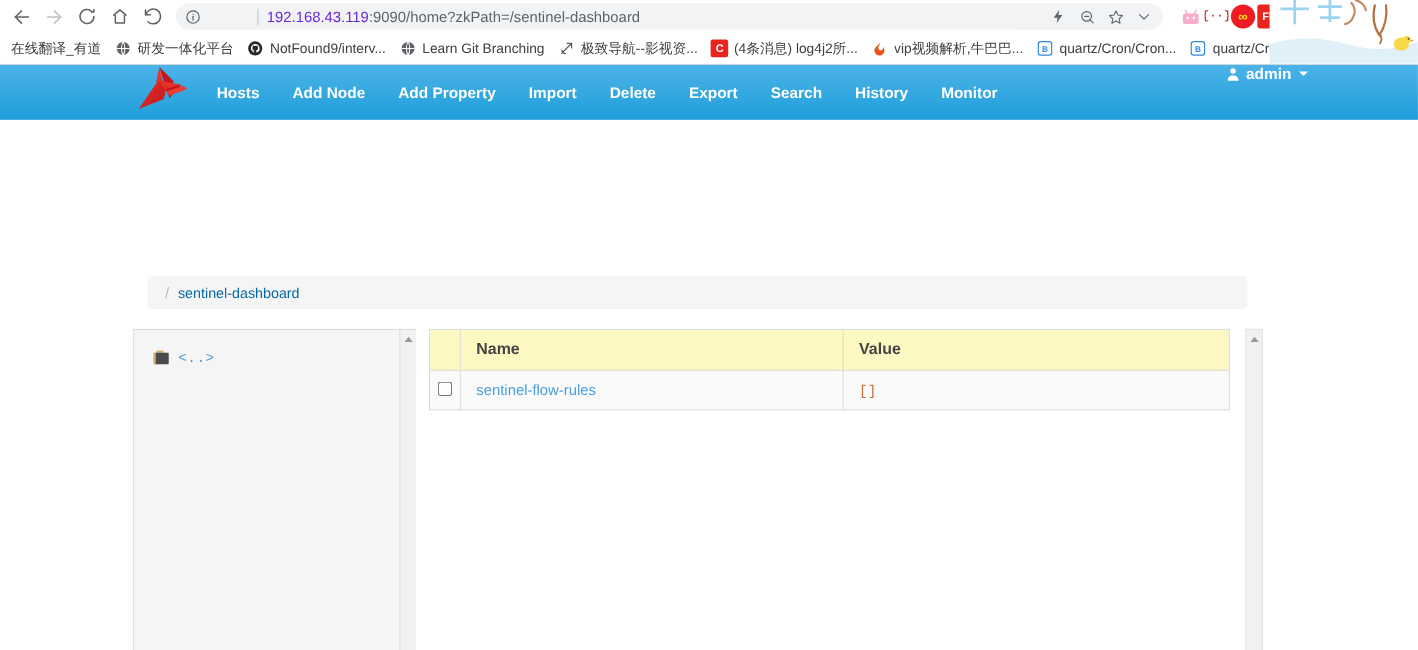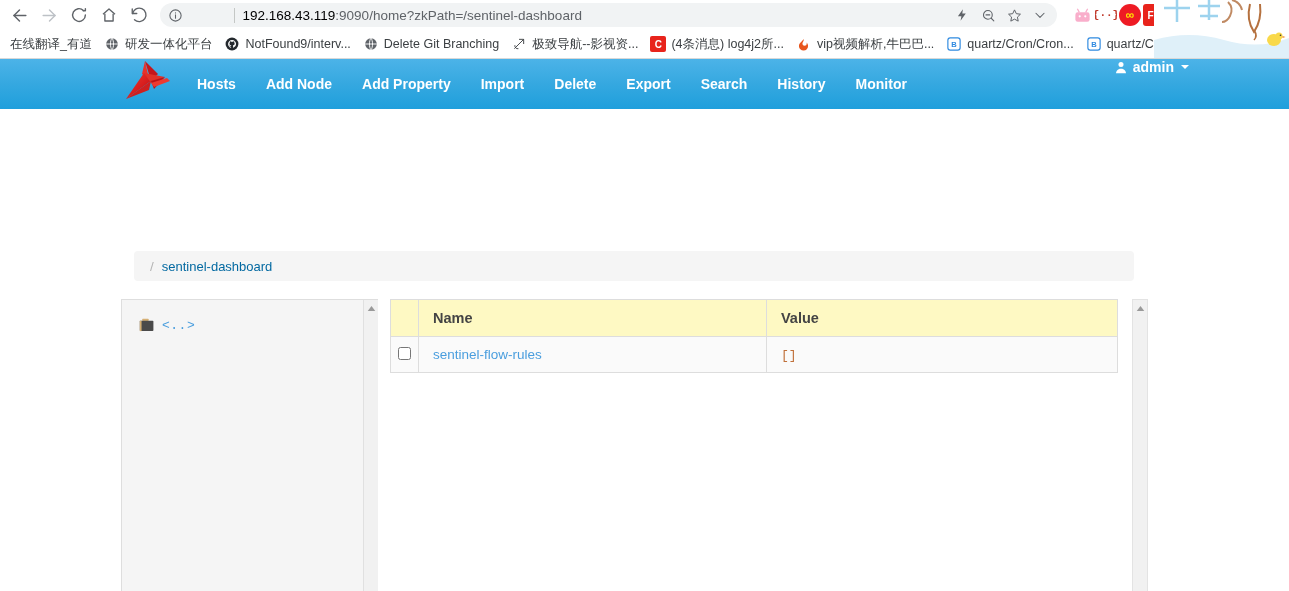--- a/index.html
+++ b/index.html
@@ -58,21 +58,21 @@
     width: 1px; height: 15px; background: #c4c7c5;
     margin: 0 8px; flex: 0 0 auto;
   }
   #omnibox-url {
     font-size: 13.5px;
     white-space: nowrap;
     overflow: hidden;
     flex: 1 1 auto;
     min-width: 0;
   }
-  #omnibox-url .u-host { color: #000000; text-align: right; }
+  #omnibox-url .u-host { color: #6d28d9; text-align: right; }
   #omnibox-url .u-rest { color: #5f6368; }
 
   .omni-action {
     width: 26px; height: 26px;
     display: flex; align-items: center; justify-content: center;
     color: #5f6368; flex: 0 0 auto;
   }
 
   #ext-strip {
     display: flex; align-items: center; gap: 2px;
@@ -441,21 +441,21 @@
       <span class="bm-label">NotFound9/interv...</span>
     </div>
 
     <div class="bookmark">
       <span class="bm-ico">
         <svg width="14" height="14" viewBox="0 0 24 24">
             <circle cx="12" cy="12" r="10" fill="#5f6368"></circle>
             <path d="M2 12h20M12 2c3.5 4 3.5 16 0 20M12 2c-3.5 4-3.5 16 0 20" fill="none" stroke="#ffffff" stroke-width="1.6"></path>
           </svg>
       </span>
-      <span class="bm-label">Delete Git Branching</span>
+      <span class="bm-label">Learn Git Branching</span>
     </div>
 
     <div class="bookmark">
       <span class="bm-ico">
         <svg width="14" height="14" viewBox="0 0 24 24" fill="none" stroke="#3c4043" stroke-width="1.6" stroke-linejoin="round">
             <path d="M4 20 L20 4"></path>
             <path d="M12 4 L20 4 L20 12"></path>
             <path d="M5 14 a5 5 0 0 0 6 6"></path>
           </svg>
       </span>

